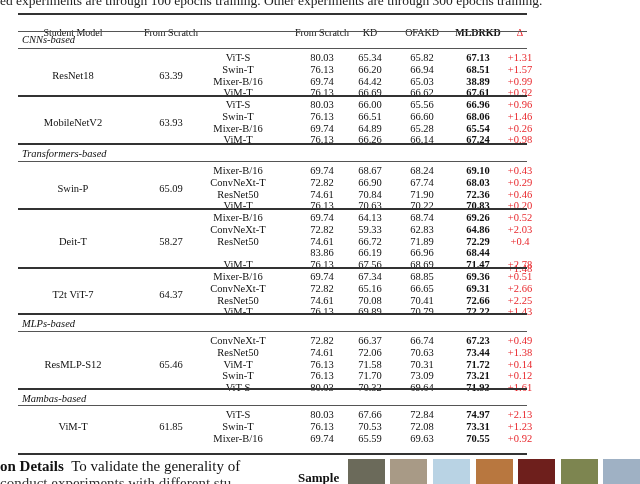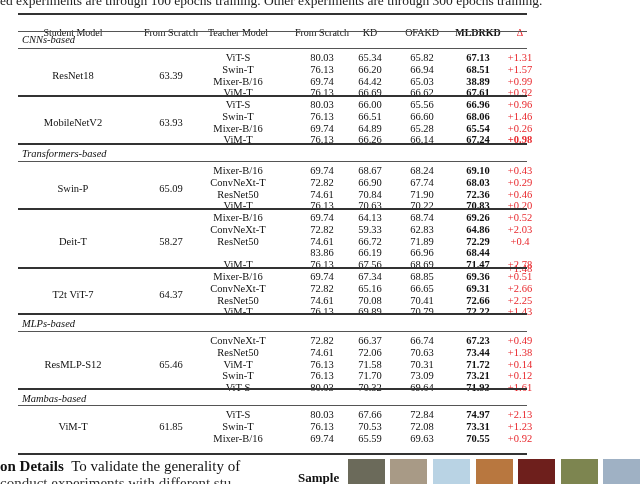--- a/index.html
+++ b/index.html
@@ -33,21 +33,20 @@
 </head>
 <body>
 
 <div class="caption-top">ed experiments are through 100 epochs training. Other experiments are through 300 epochs training.</div>
 
 <div class="tbl" id="tbl">
   <div class="rule thick" style="top:0"></div>
   <div class="hdr">
     <span class="c-student">Student Model</span>
     <span class="c-scratch">From Scratch</span>
-    <span class="c-teacher">Teacher Model</span>
     <span class="c-tscratch">From Scratch</span>
     <span class="c-kd">KD</span>
     <span class="c-ofakd">OFAKD</span>
     <span class="c-mld">MLDRKD</span>
     <span class="c-delta" style="color: rgb(232, 38, 43);">Δ</span>
   </div>
 <div class="rule thin" style="top:18px"></div>
     <div class="cat" style="top:21px">CNNs-based</div>
     <div class="rule thin" style="top:35px"></div>
     <div class="block" style="top:39px;height:47.2px">
@@ -113,21 +112,21 @@
         <span class="cell c-ofakd">65.28</span>
         <span class="cell c-mld">65.54</span>
         <span class="cell c-delta" style="color: rgb(232, 38, 43);">+0.26</span>
       </div>
       <div class="line" style="top:35.400000000000006px">
         <span class="cell c-teacher">ViM-T</span>
         <span class="cell c-tscratch">76.13</span>
         <span class="cell c-kd">66.26</span>
         <span class="cell c-ofakd">66.14</span>
         <span class="cell c-mld">67.24</span>
-        <span class="cell c-delta" style="color: rgb(232, 38, 43); font-weight: bold;">+0.98</span>
+        <span class="cell c-delta" style="color: rgb(232, 38, 43);">+0.98</span>
       </div>
     </div>
     <div class="rule thick" style="top:130px;"></div>
     <div class="cat" style="top:135px">Transformers-based</div>
     <div class="rule thin" style="top:148px"></div>
     <div class="block" style="top:152px;height:47.2px">
       <span class="cell c-student" style="top:17.700000000000003px">Swin-P</span>
       <span class="cell c-scratch" style="top:17.700000000000003px">65.09</span>
       <div class="line" style="top:0px">
         <span class="cell c-teacher">Mixer-B/16</span>

